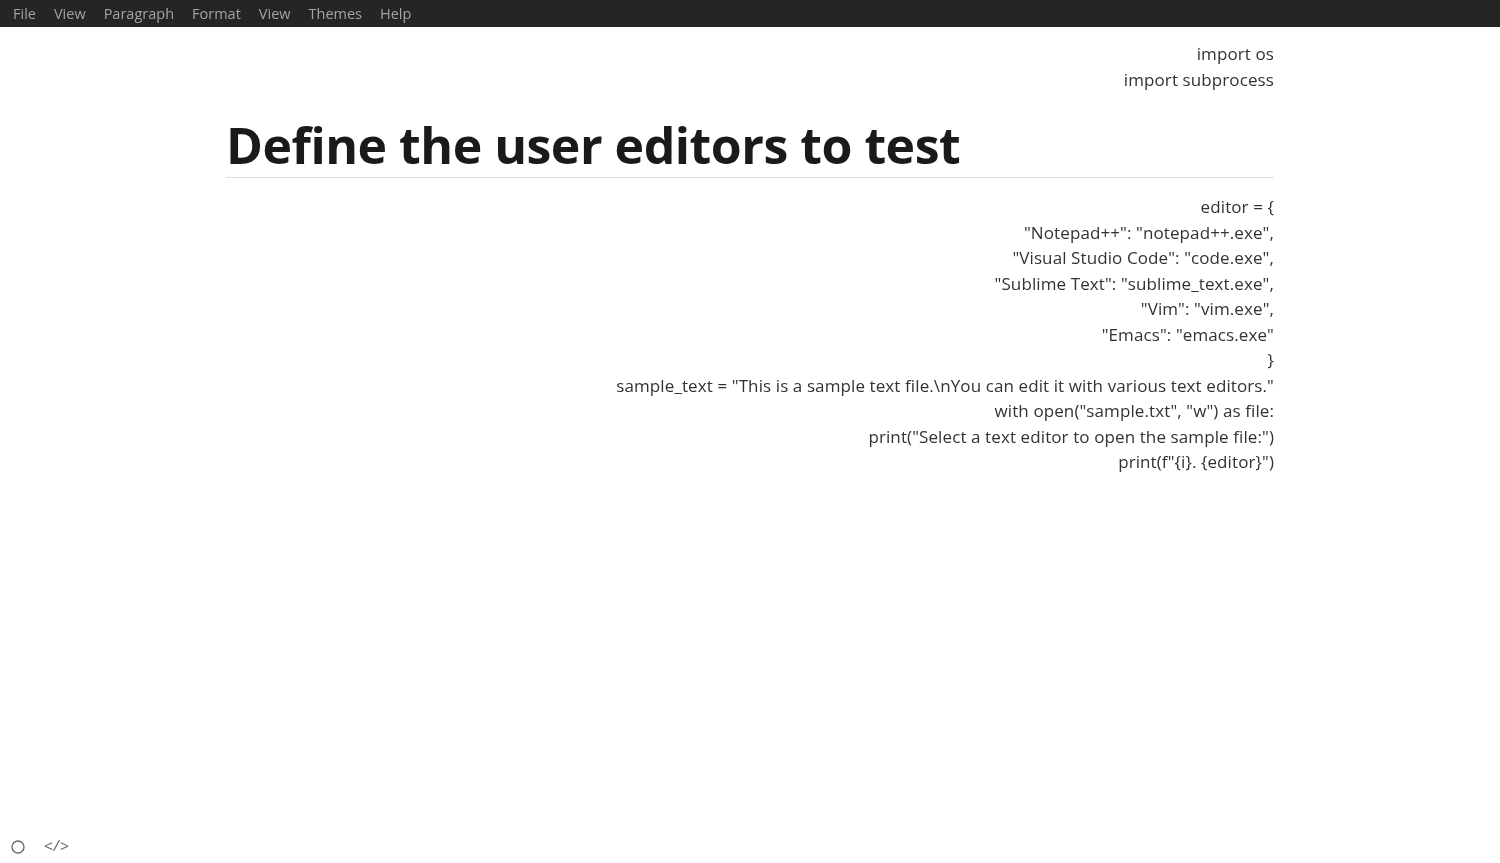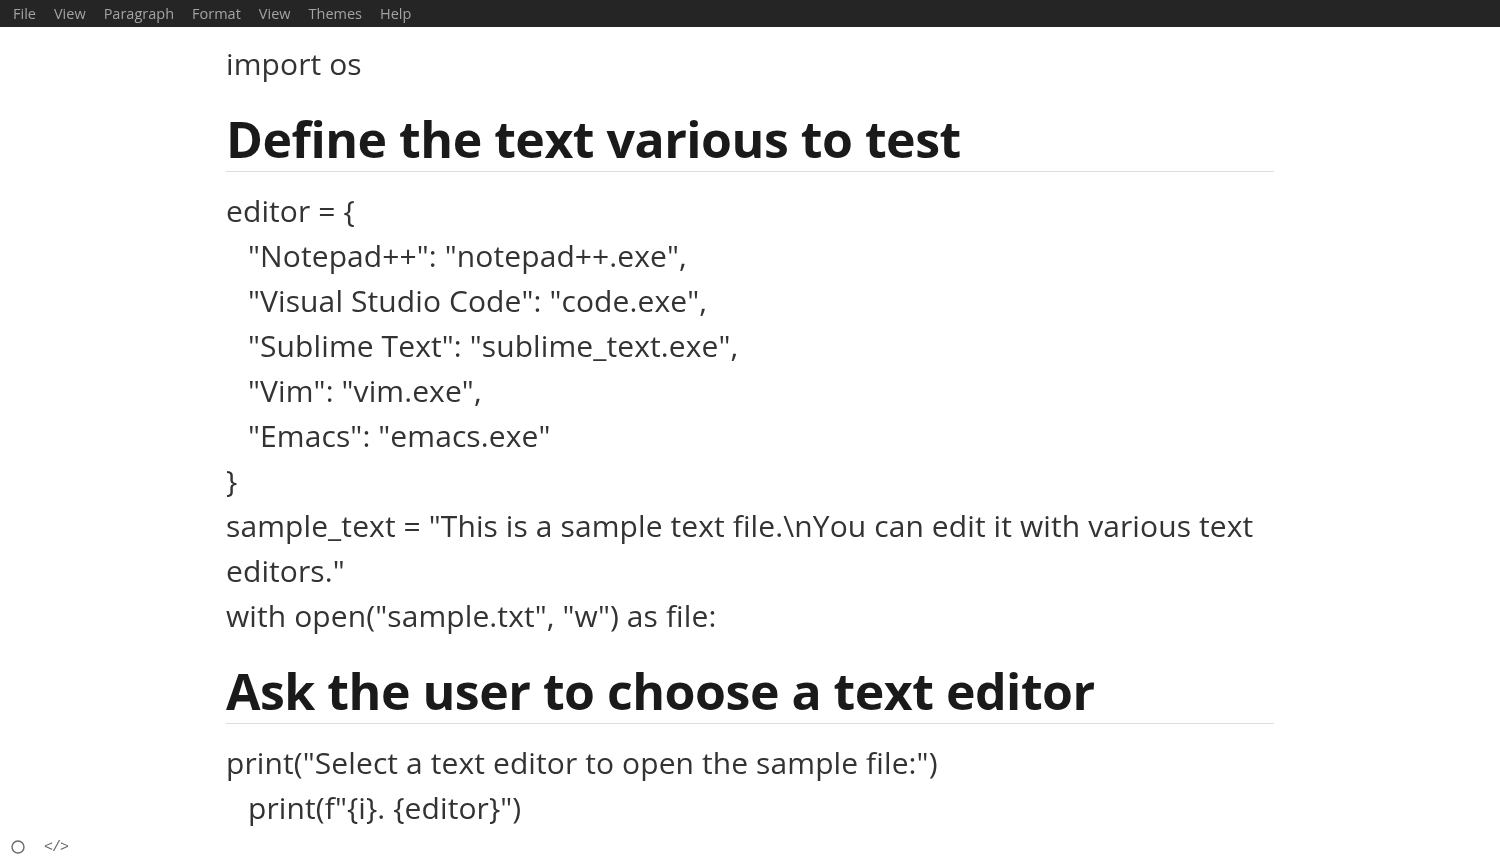--- a/index.html
+++ b/index.html
@@ -39,25 +39,26 @@
       right: 0;
       overflow-y: auto;
     }
     .document {
       max-width: 1048px;
       margin: 0 auto;
       padding: 14px 0 80px 0;
       color: #2a2a2a;
     }
     .para {
-      font-size: 30px;
+      font-size: 17px;
       line-height: 1.5;
       font-weight: 400;
       color: #333;
       letter-spacing: 0.1px;
+      text-align: right;
     }
     .indent {
       padding-left: 22px;
     }
     h1.section-heading {
       font-size: 50px;
       font-weight: 700;
       color: #1a1a1a;
       margin-top: 26px;
       margin-bottom: 16px;
@@ -110,31 +111,31 @@
   <div class="menu-item">Paragraph</div>
   <div class="menu-item">Format</div>
   <div class="menu-item">View</div>
   <div class="menu-item">Themes</div>
   <div class="menu-item">Help</div>
 </div>
 
 <div class="content-wrapper">
   <div class="document">
     <div class="para">import os</div>
-    <h1 class="section-heading">Define the text various to test</h1>
+    <div class="para">import subprocess</div>
+    <h1 class="section-heading">Define the user editors to test</h1>
     <div class="para">editor = {</div>
     <div class="para indent">"Notepad++": "notepad++.exe",</div>
     <div class="para indent">"Visual Studio Code": "code.exe",</div>
     <div class="para indent">"Sublime Text": "sublime_text.exe",</div>
     <div class="para indent">"Vim": "vim.exe",</div>
     <div class="para indent">"Emacs": "emacs.exe"</div>
     <div class="para">}</div>
     <div class="para">sample_text = "This is a sample text file.\nYou can edit it with various text editors."</div>
     <div class="para">with open("sample.txt", "w") as file:</div>
-    <h1 class="section-heading">Ask the user to choose a text editor</h1>
     <div class="para">print("Select a text editor to open the sample file:")</div>
     <div class="para indent">print(f"{i}. {editor}")</div>
   </div>
 </div>
 
 <div class="statusbar">
   <span class="status-icon">
     <svg viewBox="0 0 16 16">
         <circle cx="8" cy="8" r="6"></circle>
       </svg>

